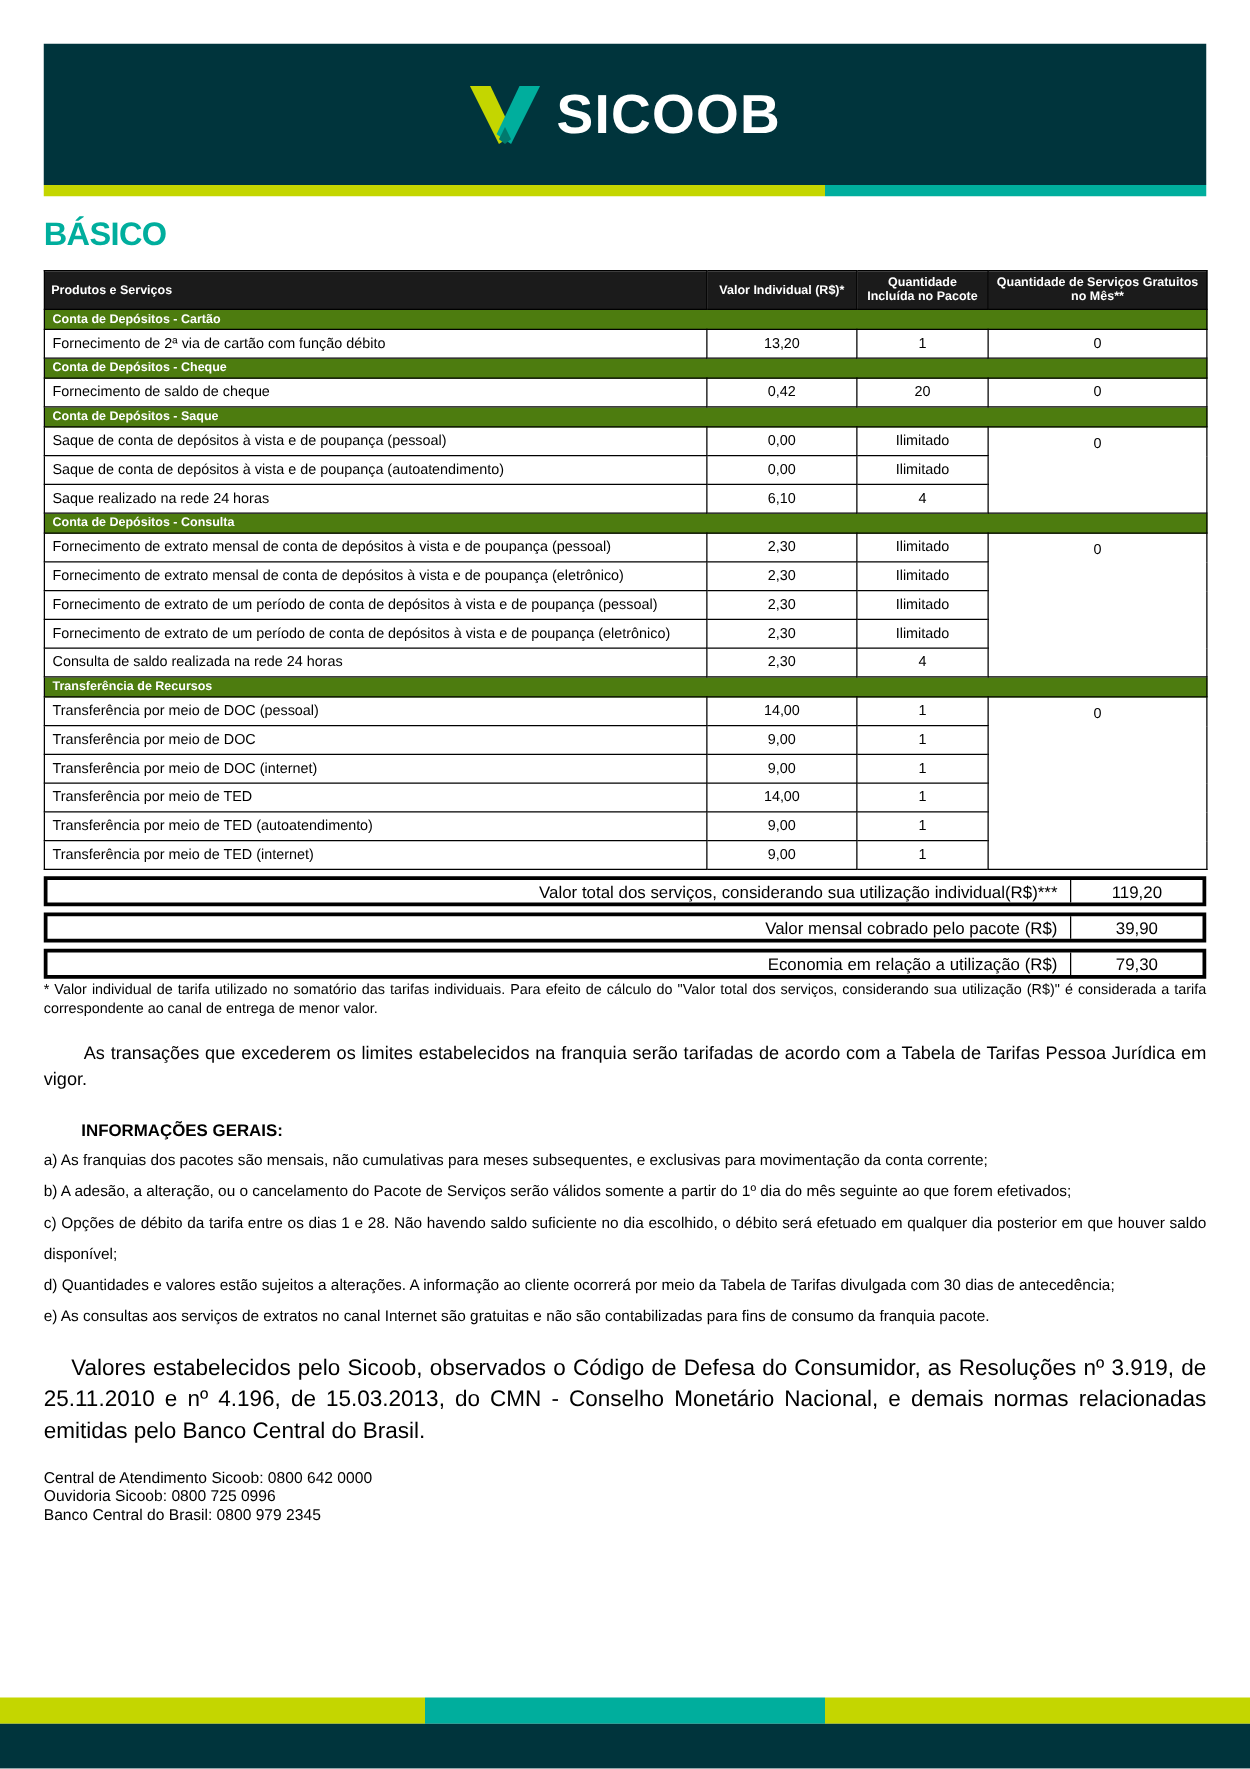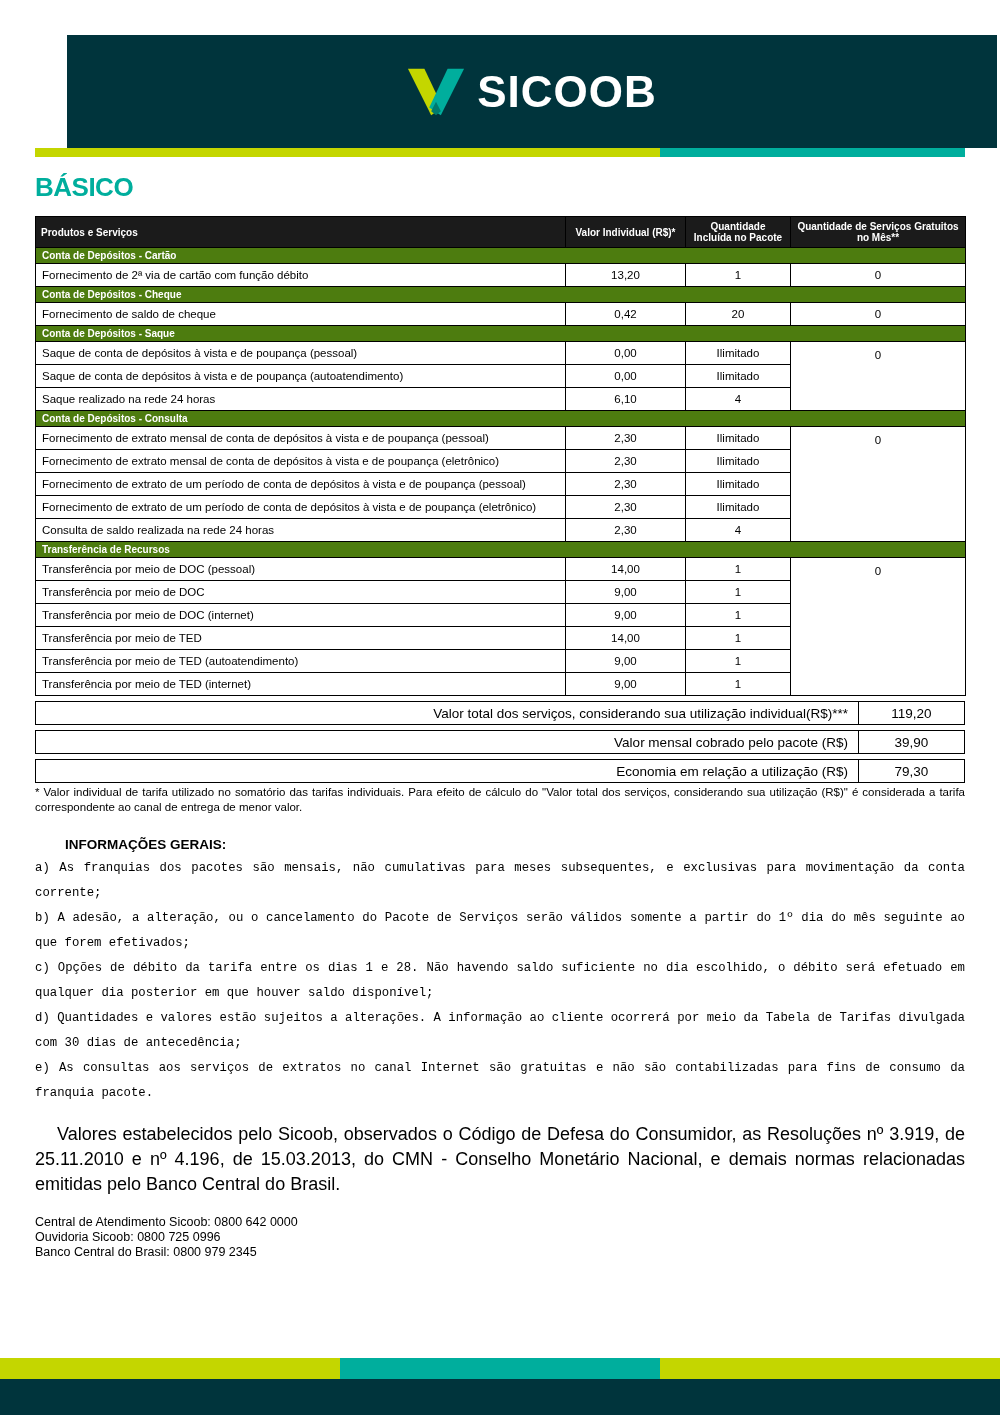--- a/index.html
+++ b/index.html
@@ -2,21 +2,21 @@
 <html><head>
 <meta charset="utf-8">
 <style>
   * { box-sizing: border-box; }
   html, body { margin: 0; padding: 0; background: #ffffff; }
   body { font-family: "Liberation Sans", sans-serif; color: #000; }
   .page { position: relative; width: 1000px; height: 1415px; background: #fff; overflow: hidden; }
   .content { padding: 35px 35px 0 35px; }
 
   
-  .brand-bar { width: 930px; height: 113px; background: #00343C; display: flex; align-items: center; justify-content: center; margin-left: 32px; }
+  .brand-bar { width: 930px; height: 113px; background: #00343C; display: flex; align-items: center; justify-content: center; }
   .brand-lockup { display: flex; align-items: center; gap: 12px; }
   .brand-mark { width: 58px; height: 52px; display: block; }
   .brand-text { color: #ffffff; font-size: 44px; font-weight: bold; letter-spacing: 1px; }
 
   .accent-stripe { width: 930px; height: 9px; display: flex; }
   .accent-stripe .seg-lime { width: 625px; height: 100%; background: #C4D600; }
   .accent-stripe .seg-teal { flex: 1; height: 100%; background: #00AE9D; }
 
   .page-title { margin: 15px 0 13px 0; font-size: 26px; font-weight: bold; color: #00AE9D; letter-spacing: -0.5px; }
 
@@ -24,30 +24,30 @@
   table.tariff { border-collapse: collapse; width: 930px; table-layout: fixed; border-radius: 12px; }
   table.tariff th, table.tariff td { border: 1px solid #000; }
   table.tariff thead th { background: #1B1B1B; color: #fff; font-size: 10px; padding: 4px 5px; text-align: center; vertical-align: middle; }
   table.tariff thead th.col-products { text-align: left; }
   tr.section-row td { background: #4d7c0f; color: #fff; font-weight: bold; font-size: 10px; padding: 2px 6px; height: 14px; }
   td.cell-label { font-size: 11.5px; padding: 5px 6px; height: 16px; }
   td.cell-num { font-size: 11.5px; text-align: center; }
   td.cell-free { font-size: 11.5px; text-align: center; vertical-align: top; padding-top: 7px; }
 
   
-  .summary-row { display: flex; width: 930px; border: 1px solid #000000; height: 24px; margin-top: 5px; align-items: stretch; }
+  .summary-row { display: flex; width: 930px; border: 3px solid #000000; height: 24px; margin-top: 5px; align-items: stretch; }
   .summary-label { flex: 1; text-align: right; padding-right: 10px; font-size: 13.5px; display: flex; align-items: center; justify-content: flex-end; }
   .summary-value { width: 106px; border-left: 1px solid #000; font-size: 13.5px; display: flex; align-items: center; justify-content: center; }
 
   
   .footnote { margin-top: 2px; width: 930px; font-size: 11.5px; line-height: 15px; text-align: justify; }
   .excess-note { margin-top: 18px; width: 930px; font-size: 14.5px; line-height: 21px; text-align: justify; text-indent: 32px; }
   .general-title { margin: 22px 0 4px 30px; font-size: 13.5px; font-weight: bold; }
   .general-items { width: 930px; font-size: 12.3px; line-height: 25px; text-align: justify; }
-  .general-items p { margin: 0; font-family: Liberation Mono, monospace; }
+  .general-items p { margin: 0; }
   .legal-note { width: 930px; font-size: 18px; line-height: 25px; text-align: justify; text-indent: 22px; margin-top: 16px; }
 
   .contacts { font-size: 12.5px; line-height: 15px; }
 
   
   .bottom-stripe { position: absolute; left: 0; bottom: 36px; width: 1000px; height: 21px; display: flex; }
   .bottom-stripe .b-lime-left { width: 340px; background: #C4D600; }
   .bottom-stripe .b-teal-mid { width: 320px; background: #00AE9D; }
   .bottom-stripe .b-lime-right { flex: 1; background: #C4D600; }
   .bottom-bar { position: absolute; left: 0; bottom: 0; width: 1000px; height: 36px; background: #00343C; }
@@ -206,20 +206,21 @@
     <div class="summary-row">
       <div class="summary-label">Valor mensal cobrado pelo pacote (R$)</div>
       <div class="summary-value">39,90</div>
     </div>
     <div class="summary-row">
       <div class="summary-label">Economia em relação a utilização (R$)</div>
       <div class="summary-value">79,30</div>
     </div>
 
     <p class="footnote">*  Valor individual de tarifa utilizado no somatório das tarifas individuais. Para efeito de cálculo do "Valor total dos serviços, considerando sua utilização (R$)" é considerada a tarifa correspondente ao canal de entrega de menor valor.</p>
+    <p class="excess-note">As transações que excederem os limites estabelecidos na franquia serão tarifadas de acordo com a Tabela de Tarifas Pessoa Jurídica em vigor.</p>
 
     <div class="general-title">INFORMAÇÕES GERAIS:</div>
     <div class="general-items">
       <p>a) As franquias dos pacotes são mensais, não cumulativas para meses subsequentes, e exclusivas para movimentação da conta corrente;</p>
       <p>b) A adesão, a alteração, ou o cancelamento do Pacote de Serviços serão válidos somente a partir do 1º dia do mês seguinte ao que forem efetivados;</p>
       <p>c) Opções de débito da tarifa entre os dias 1 e 28. Não havendo saldo suficiente no dia escolhido, o débito será efetuado em qualquer dia posterior em que houver saldo disponível;</p>
       <p>d) Quantidades e valores estão sujeitos a alterações. A informação ao cliente ocorrerá por meio da Tabela de Tarifas divulgada com 30 dias de antecedência;</p>
       <p>e) As consultas aos serviços de extratos no canal Internet são gratuitas e não são contabilizadas para fins de consumo da franquia pacote.</p>
     </div>
 

